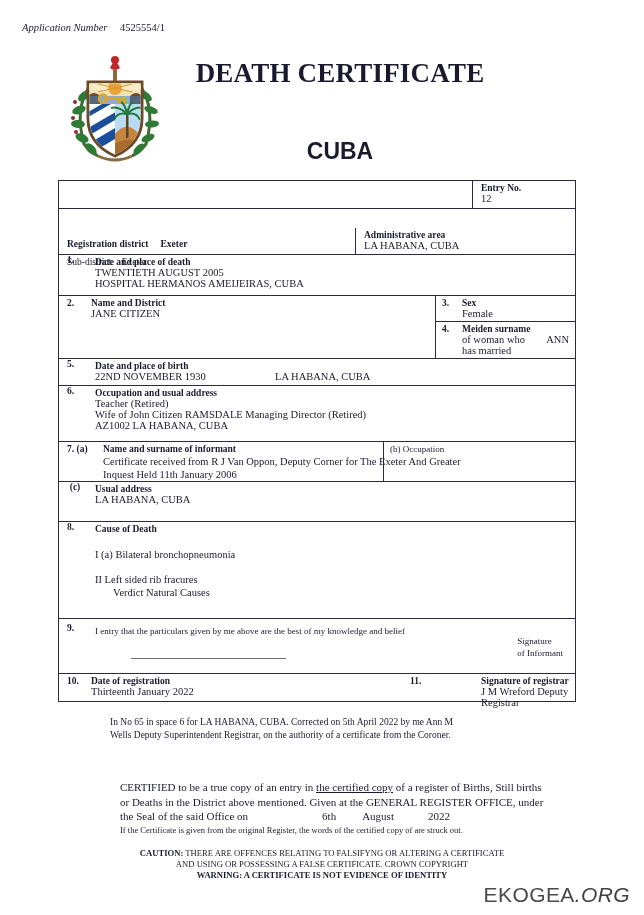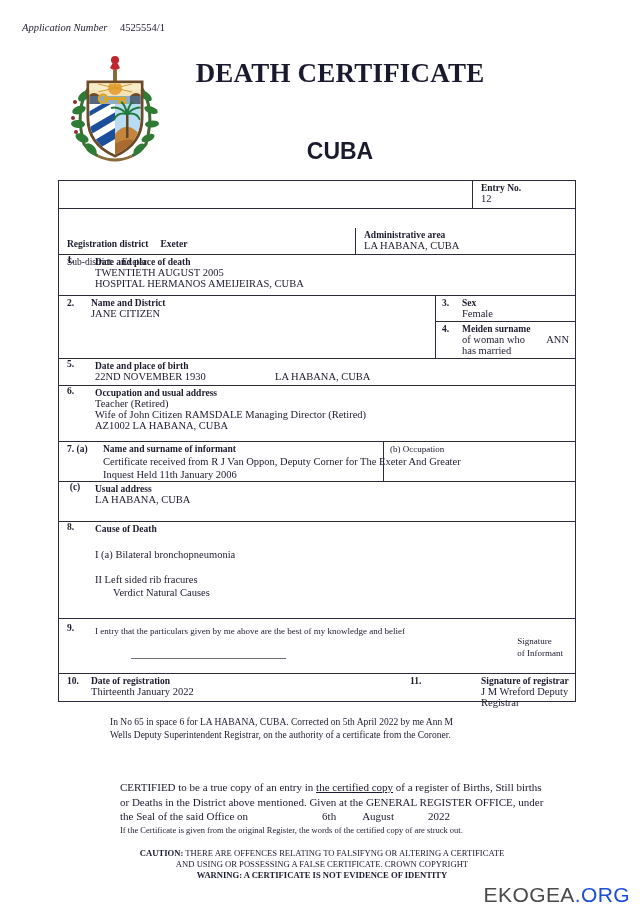--- a/index.html
+++ b/index.html
@@ -190,21 +190,21 @@
   .caution-block .warning { font-weight: bold; }
 
   .watermark {
     position: absolute;
     right: 14px; bottom: 8px;
     font-family: "Liberation Sans", sans-serif;
     font-size: 21px;
     letter-spacing: 0.4px;
   }
   .watermark .wm-main { color: #4a4a4a; }
-  .watermark .wm-tld { color: #1d4ed8; }
+  .watermark .wm-tld { color: #404040; font-style: italic; }
 </style>
 </head>
 <body>
 
 <div class="app-number">
   <span>Application Number</span>
   <span class="app-num-value">4525554/1</span>
 </div>
 
 <div class="crest">

